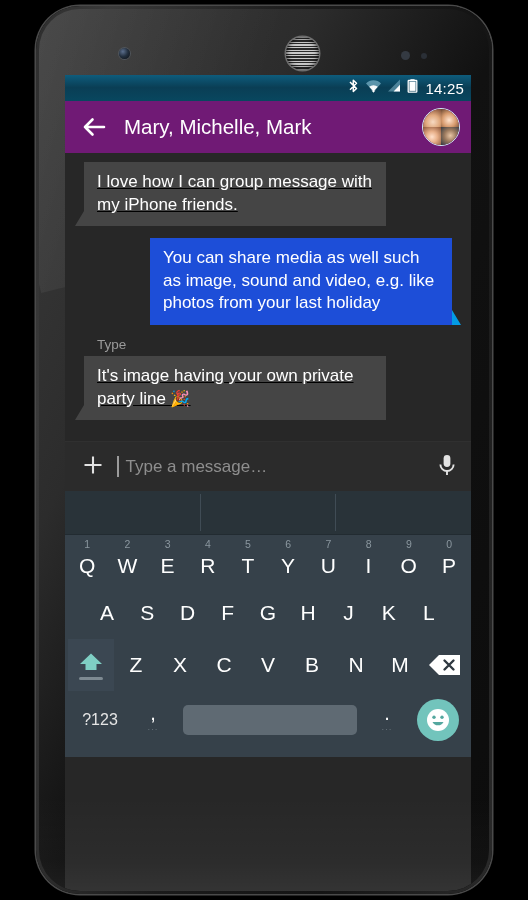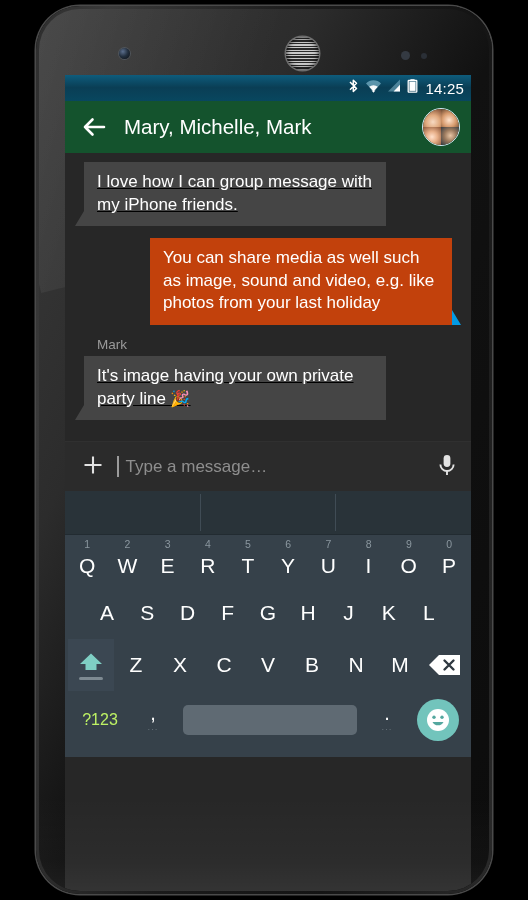--- a/index.html
+++ b/index.html
@@ -79,21 +79,21 @@
   }
   .statusicon { display: block; }
   #status-time {
     color: #fff; font-size: 15px; letter-spacing: .2px;
     margin-left: 2px; line-height: 1;
   }
 
   
   #app-bar {
     height: 52px; width: 100%;
-    background: #14532d;
+    background: #701a75;
     display: flex; align-items: center; padding: 0 11px 0 14px;
   }
   #back-button { width: 30px; height: 30px; flex: 0 0 auto; cursor: pointer; }
   #conversation-title {
     color: #fff; font-size: 20.5px; margin-left: 15px;
     white-space: nowrap; overflow: hidden; flex: 1 1 auto;
   }
   #group-avatar {
     width: 38px; height: 38px; border-radius: 50%; flex: 0 0 auto;
     overflow: hidden; border: 1.5px solid #cfe9f5; cursor: pointer;
@@ -118,21 +118,21 @@
 
   .bubble {
     position: relative;
     max-width: 302px;
     padding: 9px 13px 10px 13px;
     font-size: 17px; line-height: 1.33;
     color: #fff;
     word-wrap: break-word;
   }
   .bubble.incoming { background: #454545; margin-left: 9px; }
-  .bubble.outgoing { background: #c2410c; margin-right: 9px; }
+  .bubble.outgoing { background: #1d4ed8; margin-right: 9px; }
 
   .bubble.incoming::after {
     content: ""; position: absolute;
     left: -9px; bottom: 0;
     border-style: solid; border-width: 0 0 15px 9px;
     border-color: transparent transparent #454545 transparent;
   }
   .bubble.outgoing::after {
     content: ""; position: absolute;
     right: -9px; bottom: 0;
@@ -192,21 +192,21 @@
   }
   .key .glyph { margin-top: 9px; }
   #row-home .key .glyph, #row-shift .key .glyph { margin-top: 0; }
 
   #key-shift {
     flex: 0 0 46px; background: #3b4752;
     flex-direction: column; gap: 4px;
   }
   #key-backspace { flex: 0 0 46px; }
 
-  #key-symbols { flex: 0 0 58px; color: #bef264; font-size: 16px; }
+  #key-symbols { flex: 0 0 58px; color: #e5e5e5; font-size: 16px; }
   #key-comma, #key-period { flex: 0 0 48px; flex-direction: column; }
   #key-comma .glyph, #key-period .glyph { font-size: 20px; margin-top: -4px; }
   .key .subhint { font-size: 8px; color: #6f7a82; letter-spacing: 1px; }
   #key-space {
     flex: 1 1 auto; height: 30px; margin: 0 6px;
     background: #5f6a73; border-radius: 5px;
   }
   #key-emoji {
     flex: 0 0 54px; height: 100%;
     display: flex; align-items: center; justify-content: center;
@@ -280,21 +280,21 @@
 
         <div class="msg-row incoming">
           <div class="bubble incoming">I love how I can group message with my iPhone friends.</div>
         </div>
 
         <div class="msg-row outgoing">
           <div class="bubble outgoing">You can share media as well such as image, sound and video, e.g. like photos from your last holiday</div>
         </div>
 
         <div>
-          <div class="sender-name">Mark</div>
+          <div class="sender-name">Type</div>
           <div class="msg-row incoming">
             <div class="bubble incoming"><span>It's image having your own private party line </span><span class="emoji-inline">🎉</span></div>
           </div>
         </div>
       </div>
 
       <div id="composer">
         <span id="attach-button">
           <svg width="24" height="24" viewBox="0 0 24 24">
             <path d="M12 3.5 L12 20.5 M3.5 12 L20.5 12" stroke="#e2e2e2" stroke-width="2.1" stroke-linecap="butt"></path>

